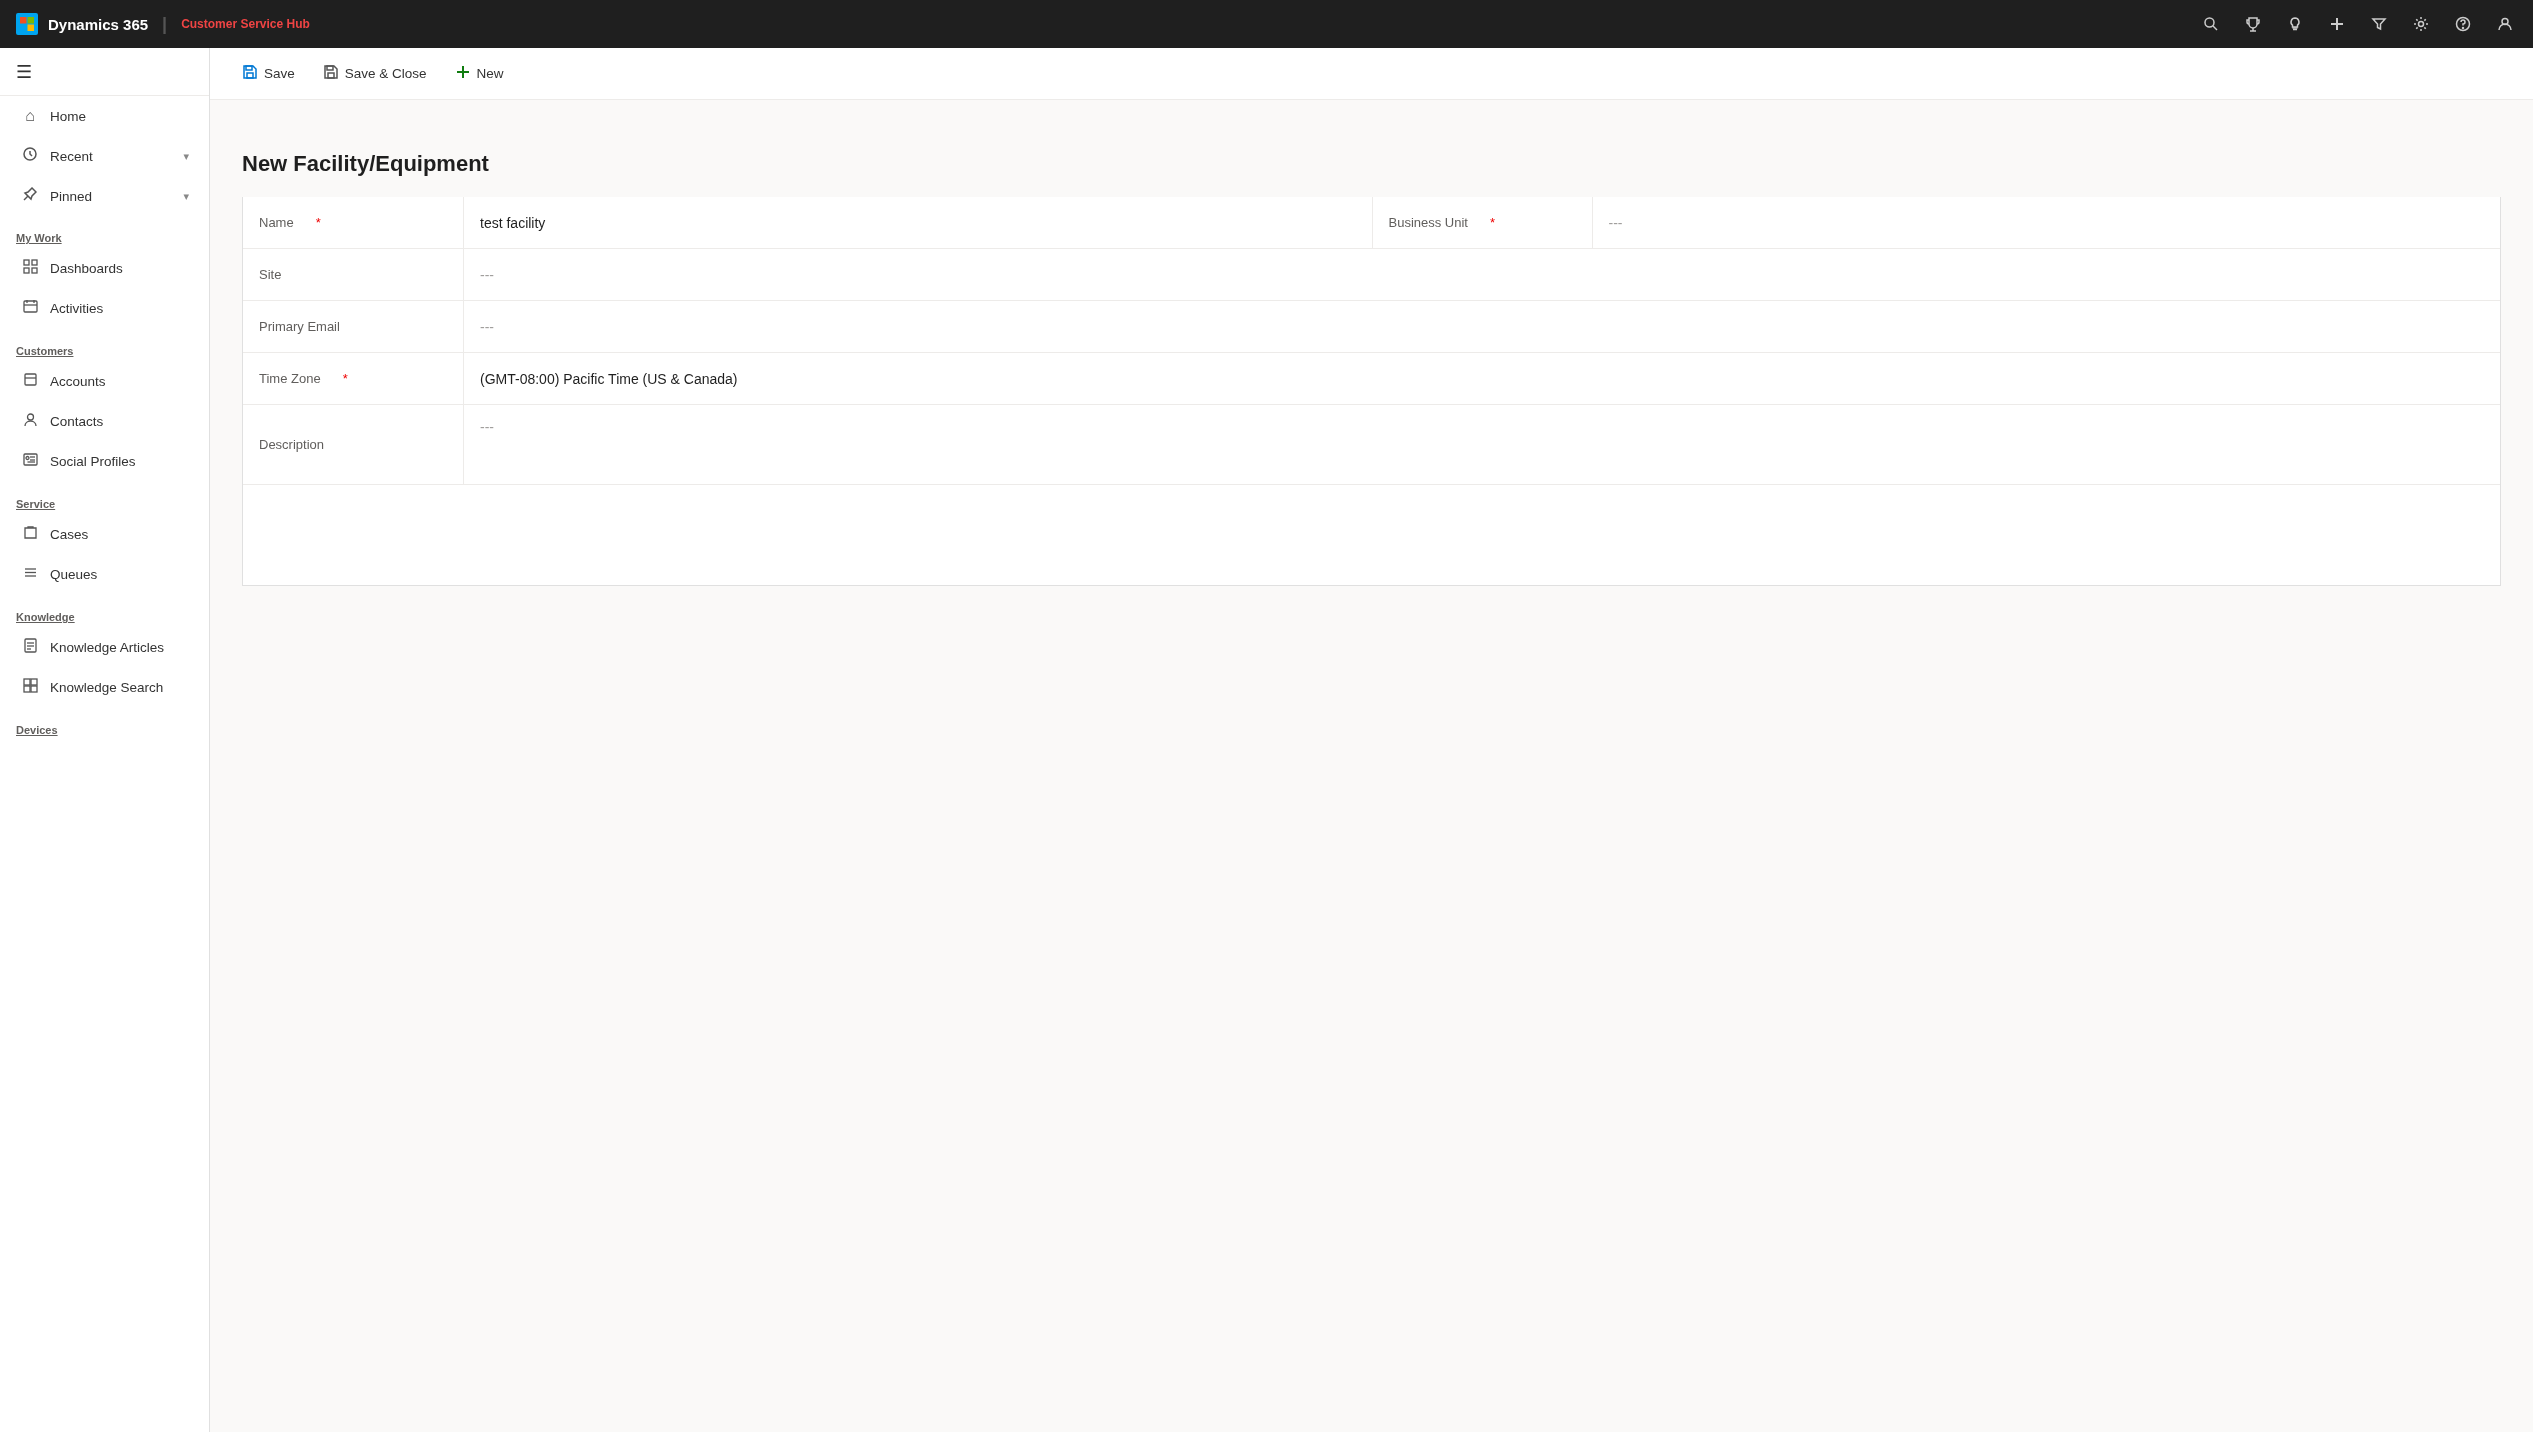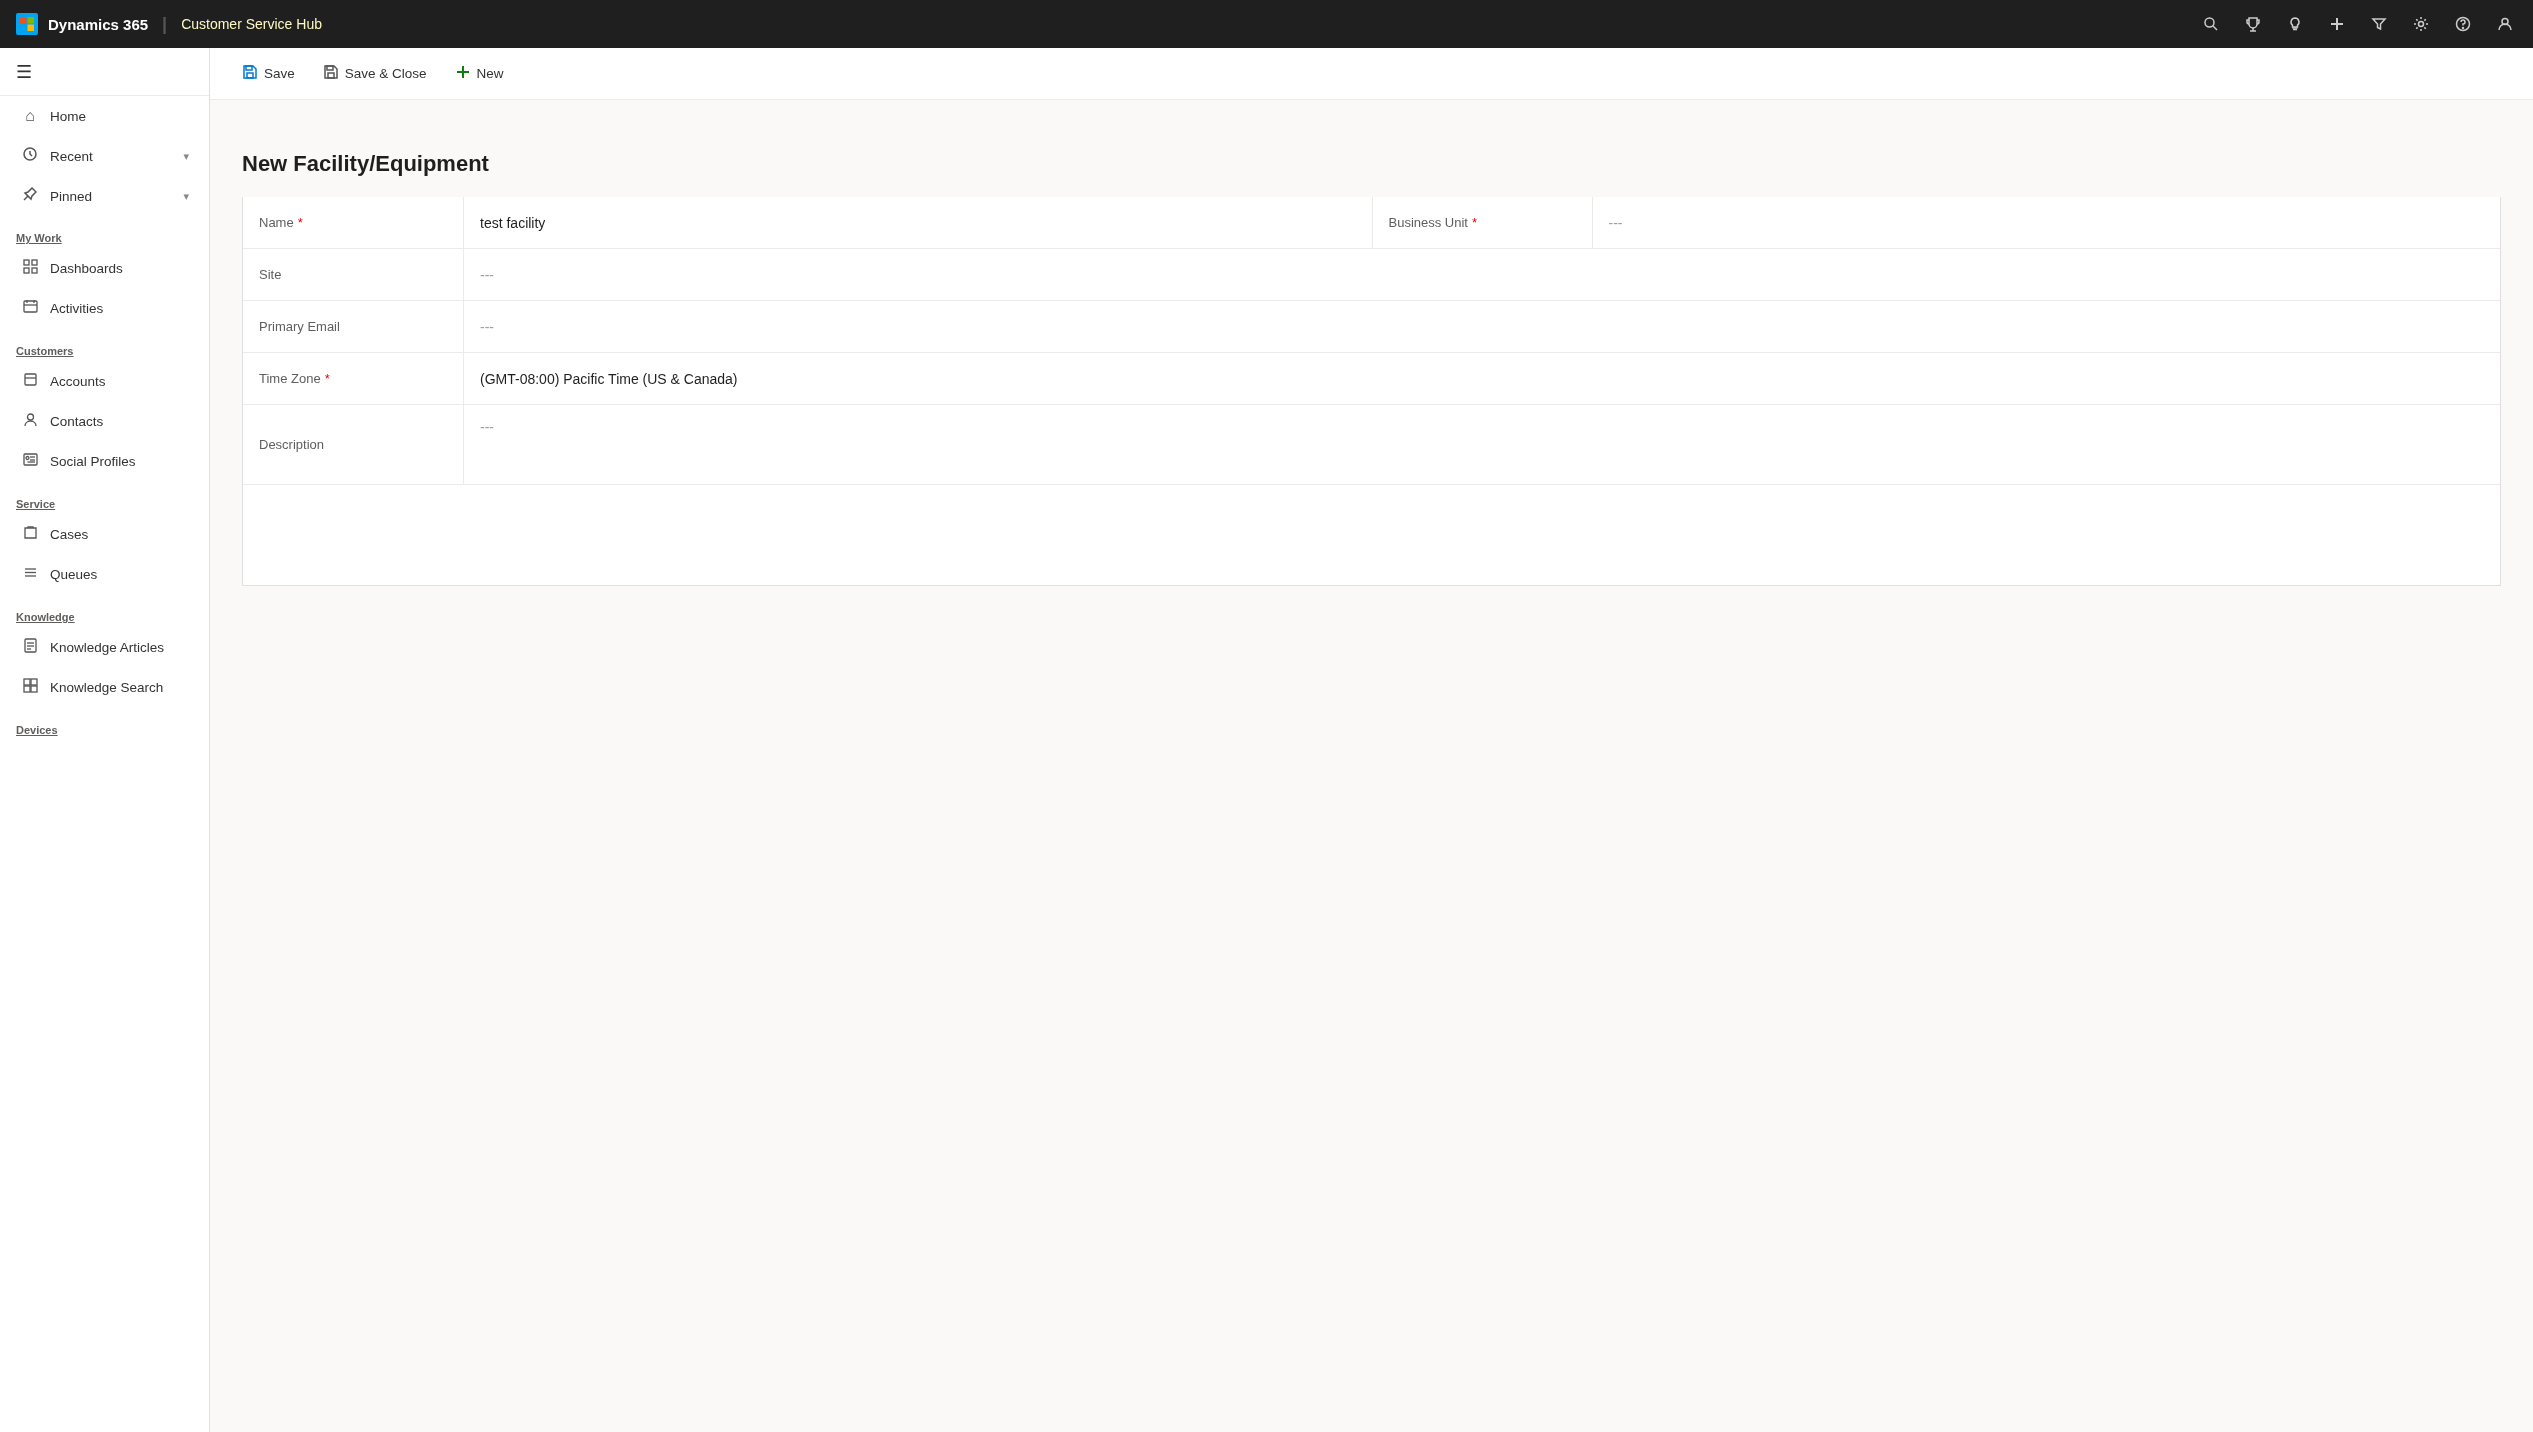--- a/index.html
+++ b/index.html
@@ -35,23 +35,23 @@
       font-size: 12px;
       font-weight: bold;
       color: white;
     }
     .top-nav-divider {
       color: #555;
       font-size: 18px;
       margin: 0 4px;
     }
     .top-nav-app-name {
-      font-size: 14px;
-      font-weight: 400;
-      color: #fef9c3;
+      font-size: 12px;
+      font-weight: 700;
+      color: #ef4444;
     }
     .top-nav-spacer { flex: 1; }
     .top-nav-icons {
       display: flex;
       align-items: center;
       gap: 18px;
     }
     .top-nav-icon {
       color: #ccc;
       cursor: pointer;
@@ -203,20 +203,21 @@
     .form-cell {
       display: flex;
       align-items: center;
       padding: 12px 16px;
       flex: 1;
     }
     .form-cell.label-cell {
       flex: 0 0 220px;
       color: #605e5c;
       font-size: 13px;
+      gap: 18px;
     }
     .form-cell.value-cell {
       flex: 1;
       font-size: 14px;
       color: #1f1f1f;
       border-left: 1px solid #edebe9;
     }
     .form-cell.label-cell.right-label {
       flex: 0 0 220px;
       color: #605e5c;

